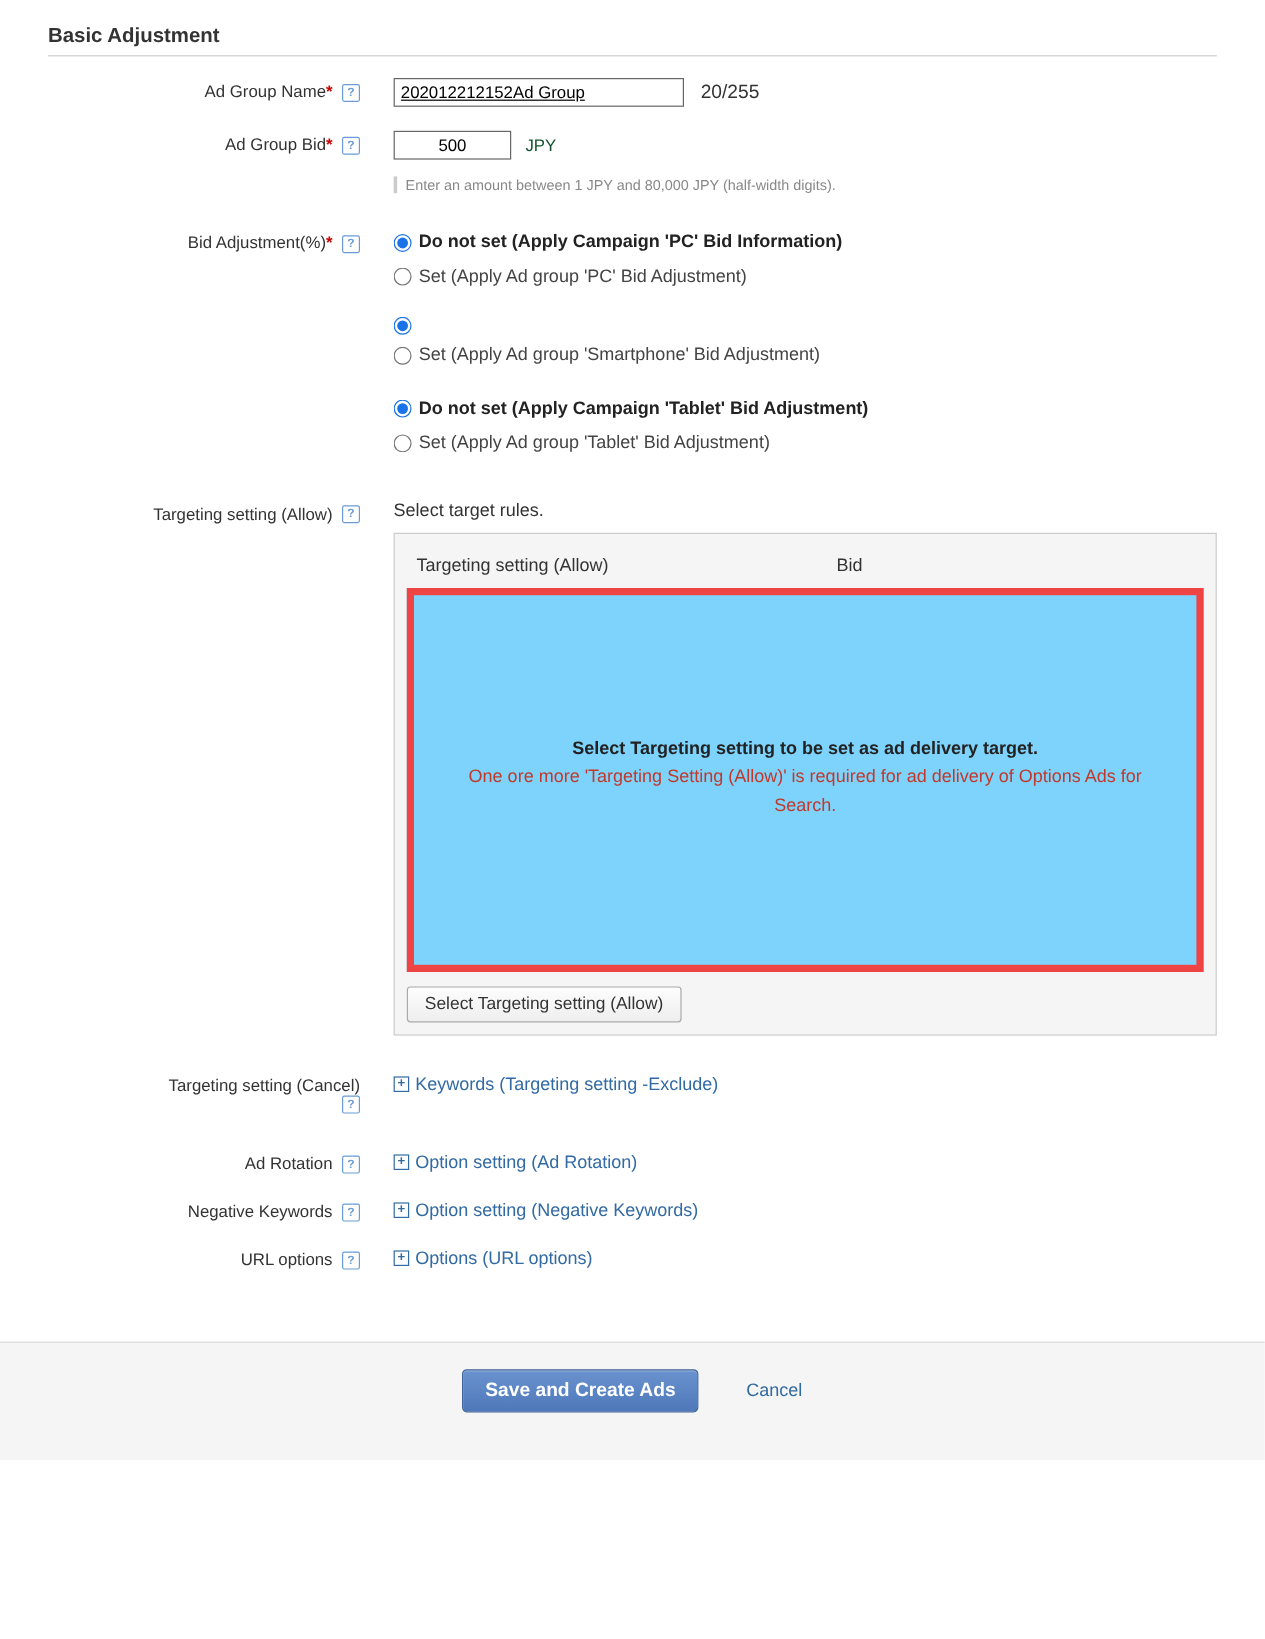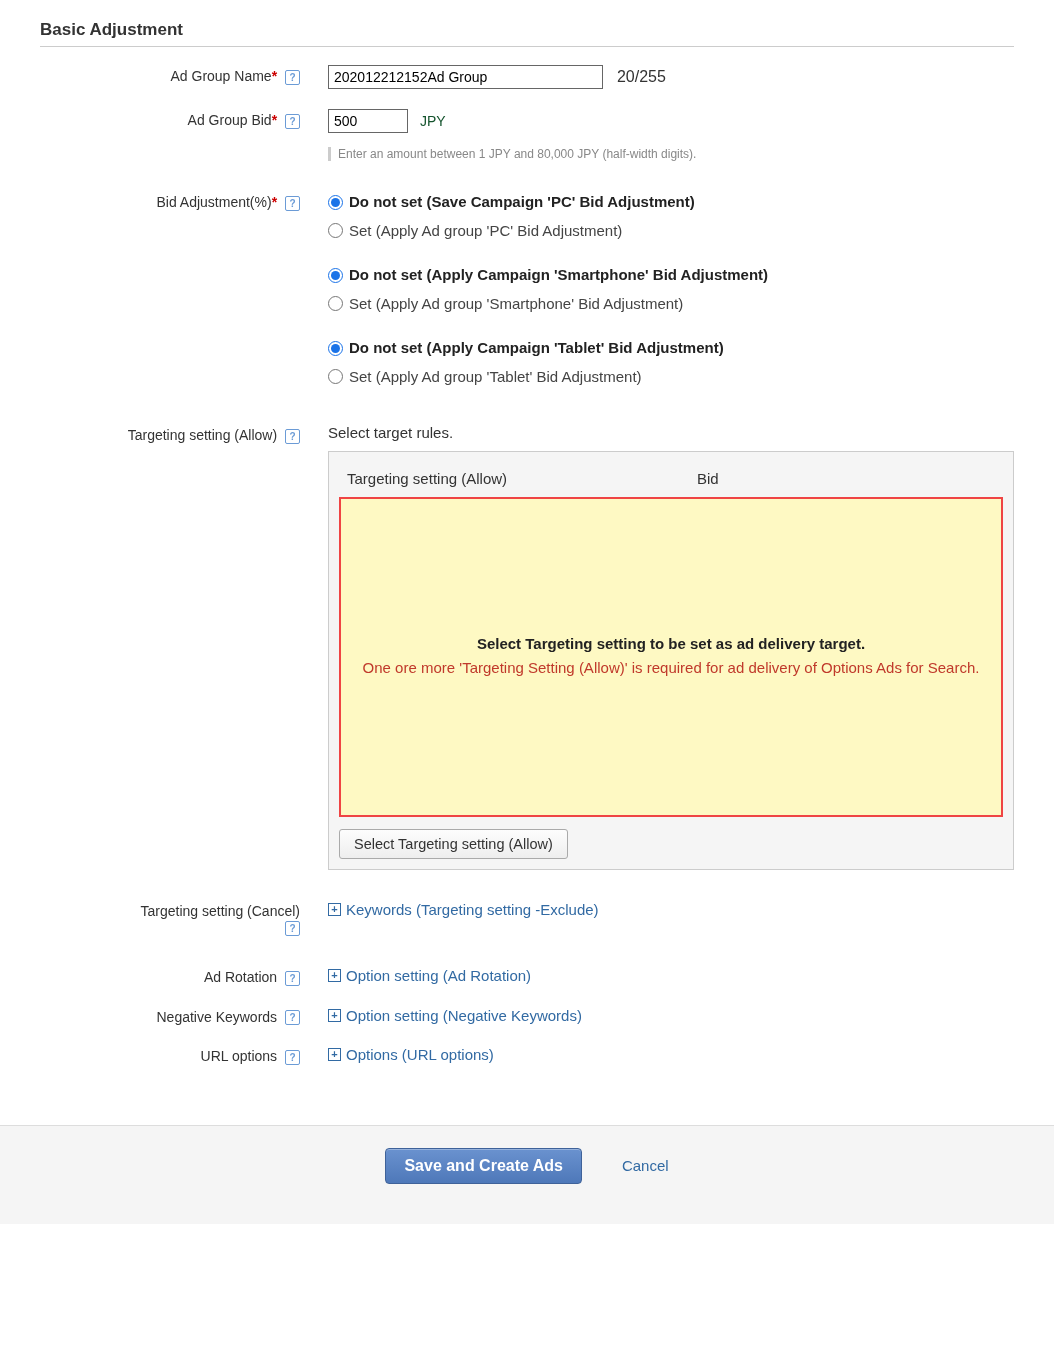--- a/index.html
+++ b/index.html
@@ -54,22 +54,22 @@
     flex: 1;
     padding-left: 28px;
   }
   .text-input {
     font-family: Verdana, Geneva, sans-serif;
     font-size: 14px;
     border: 1px solid #666;
     padding: 2px 5px;
     height: 24px;
   }
-  .name-input { width: 275px; }
-  .bid-input { width: 80px; }
+  .name-input { width: 242px; text-decoration: underline; }
+  .bid-input { width: 98px; text-align: center; }
   .counter { margin-left: 10px; color: #333; font-size: 16px; }
   .helptext {
     font-size: 12px;
     color: #888;
     border-left: 3px solid #ccc;
     padding-left: 7px;
     margin-top: 14px;
   }
   .radio-group { margin-bottom: 22px; }
   .radio-row { display: flex; align-items: center; margin-bottom: 6px; line-height: 1.5; }
@@ -88,22 +88,22 @@
   }
   .targeting-cols {
     display: flex;
     padding: 8px 0 10px 8px;
     font-size: 15px;
     color: #333;
   }
   .tcol1 { flex: 0 0 350px; }
   .tcol2 { flex: 1; }
   .targeting-region {
-    background: #fef9c3;
-    border: 2px solid #ef4444;
+    background: #7dd3fc;
+    border: 6px solid #ef4444;
     height: 320px;
     position: relative;
     display: flex;
     align-items: center;
     justify-content: center;
     padding: 20px;
   }
   .targeting-msg { text-align: center; }
   .targeting-msg .m1 { font-weight: bold; color: #222; font-size: 15px; margin-bottom: 4px; }
   .targeting-msg .m2 { color: #c0392b; font-size: 15px; line-height: 1.6; }
@@ -196,31 +196,30 @@
 
   <div class="form-row">
     <div class="label-col">
       <span>Bid Adjustment(%)</span><span class="required">*</span>
       <span class="help-icon">?</span>
     </div>
     <div class="field-col">
       <div class="radio-group">
         <div class="radio-row">
           <input type="radio" name="pc" checked="" style="">
-          <label class="bold">Do not set (Save Campaign 'PC' Bid Adjustment)</label>
+          <label class="bold">Do not set (Apply Campaign 'PC' Bid Information)</label>
         </div>
         <div class="radio-row">
           <input type="radio" name="pc" style="">
           <label>Set (Apply Ad group 'PC' Bid Adjustment)</label>
         </div>
       </div>
       <div class="radio-group">
         <div class="radio-row">
           <input type="radio" name="sp" checked="" style="">
-          <label class="bold">Do not set (Apply Campaign 'Smartphone' Bid Adjustment)</label>
         </div>
         <div class="radio-row">
           <input type="radio" name="sp" style="">
           <label>Set (Apply Ad group 'Smartphone' Bid Adjustment)</label>
         </div>
       </div>
       <div class="radio-group" style="margin-bottom:0">
         <div class="radio-row">
           <input type="radio" name="tb" checked="" style="">
           <label class="bold">Do not set (Apply Campaign 'Tablet' Bid Adjustment)</label>

